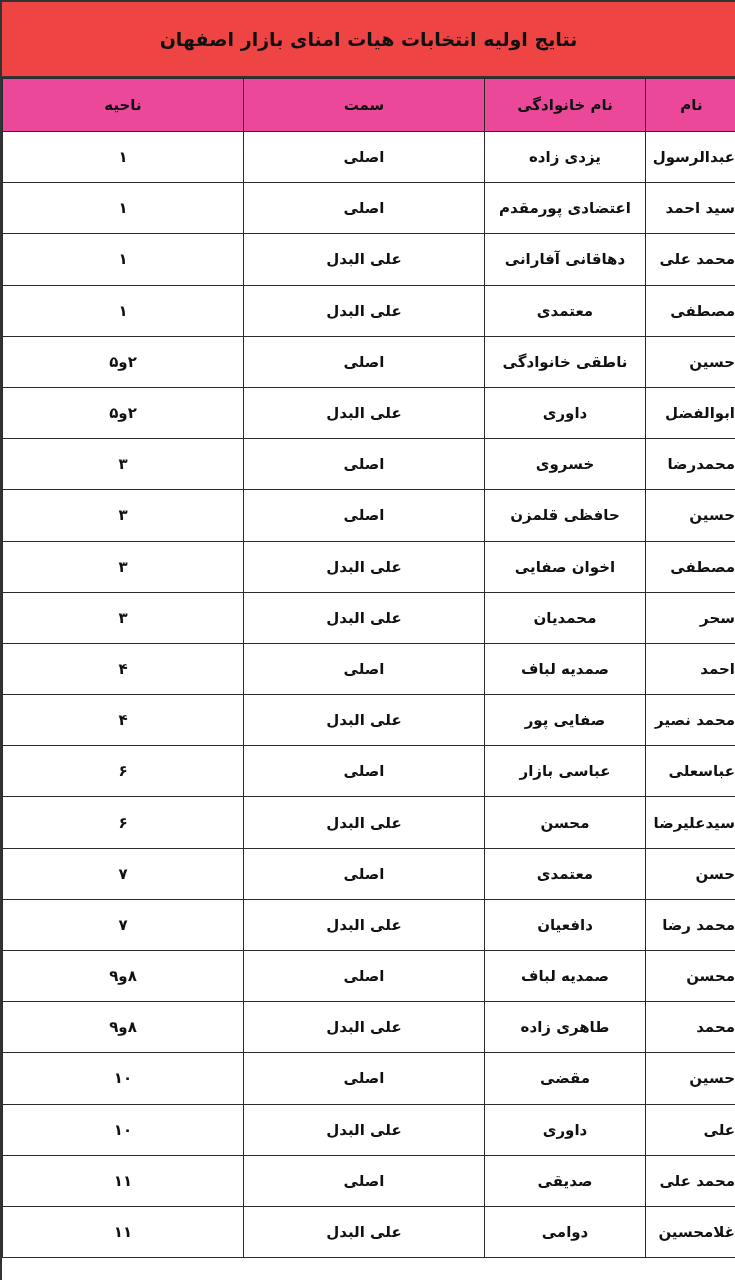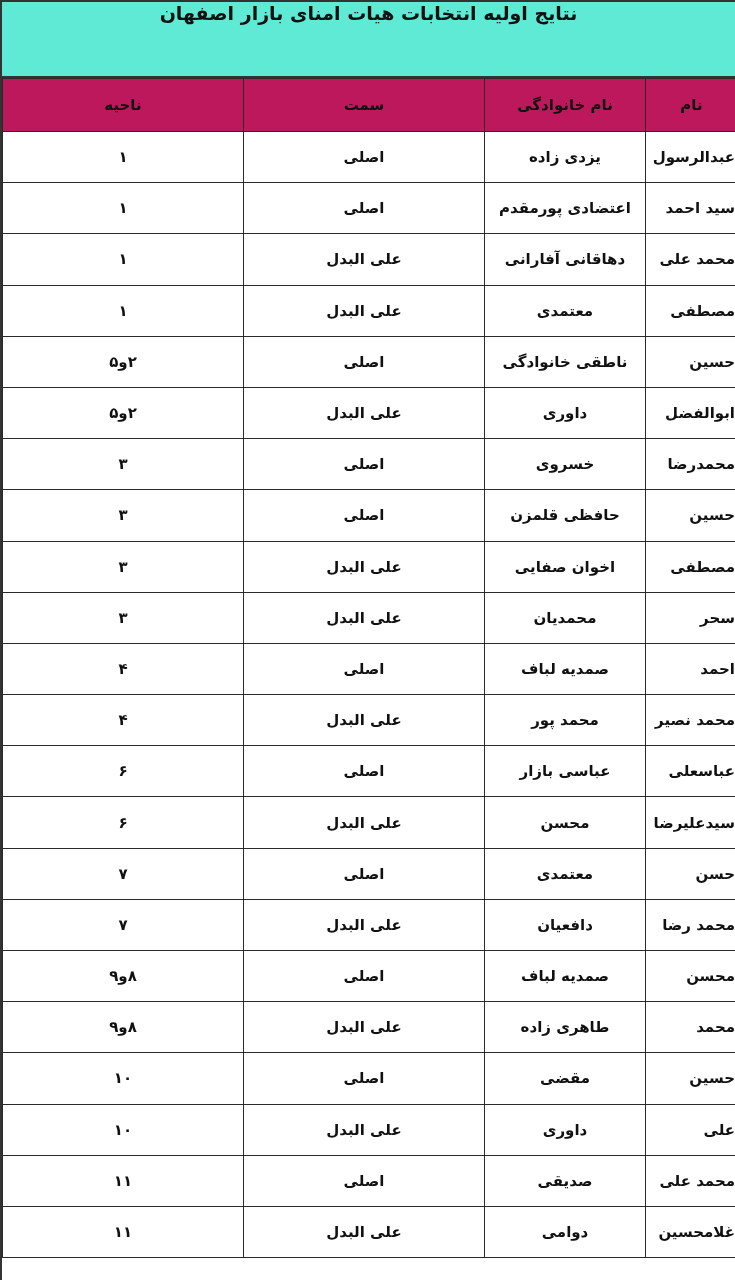--- a/index.html
+++ b/index.html
@@ -1,22 +1,22 @@
 <!DOCTYPE html>
 <html><head>
 <meta charset="utf-8">
 <style>
   html, body { margin:0; padding:0; background:#ffffff; }
   body { width:735px; height:1280px; overflow:hidden; font-family:"DejaVu Sans", sans-serif; color:#111; }
   .sheet { position:relative; width:735px; height:1280px; box-sizing:border-box; border-left:2px solid #333; border-top:2px solid #333; }
-  .title-band { height:74px; background:#5eead4; border-bottom:2px solid #333; display:flex; justify-content:center; }
+  .title-band { height:74px; background:#ef4444; border-bottom:2px solid #333; display:flex; align-items:center; justify-content:center; }
   .title-band span { font-weight:bold; font-size:19px; direction:rtl; }
   table { border-collapse:collapse; width:735px; table-layout:fixed; direction:rtl; }
   th, td { border:1.5px solid #2a2a2a; text-align:center; vertical-align:middle; padding:0; font-size:15px; }
-  th { background:#be185d; height:52px; font-weight:bold; font-size:15px; }
+  th { background:#ec4899; height:52px; font-weight:bold; font-size:15px; }
   td { height:50.2px; background:#fff; font-weight:600; }
   td.name { text-align:right; padding-right:2px; white-space:nowrap; }
   col.c-name { width:92px; }
   col.c-family { width:161px; }
   col.c-role { width:241px; }
   col.c-district { width:241px; }
 </style>
 </head>
 <body>
 
@@ -101,21 +101,21 @@
           <td>۳</td>
         </tr>
         <tr>
           <td class="name">احمد</td>
           <td>صمدیه لباف</td>
           <td>اصلی</td>
           <td>۴</td>
         </tr>
         <tr>
           <td class="name">محمد نصیر</td>
-          <td>محمد پور</td>
+          <td>صفایی پور</td>
           <td>علی البدل</td>
           <td>۴</td>
         </tr>
         <tr>
           <td class="name">عباسعلی</td>
           <td>عباسی بازار</td>
           <td>اصلی</td>
           <td>۶</td>
         </tr>
         <tr>

